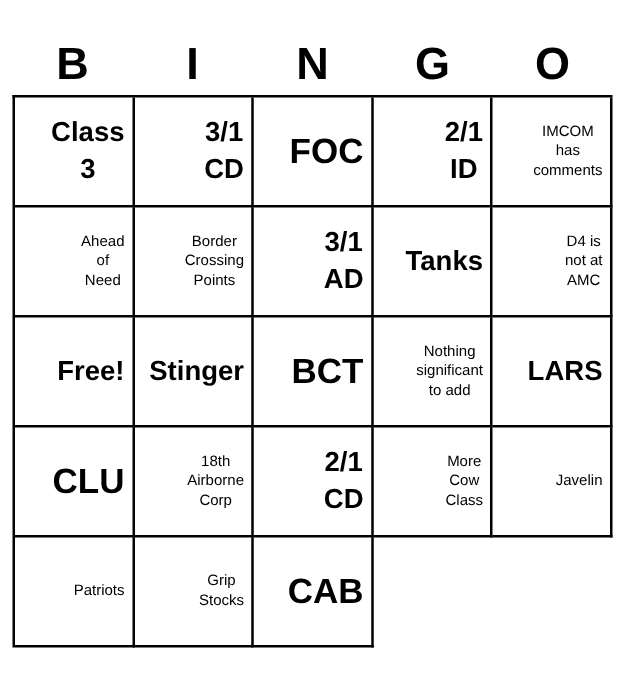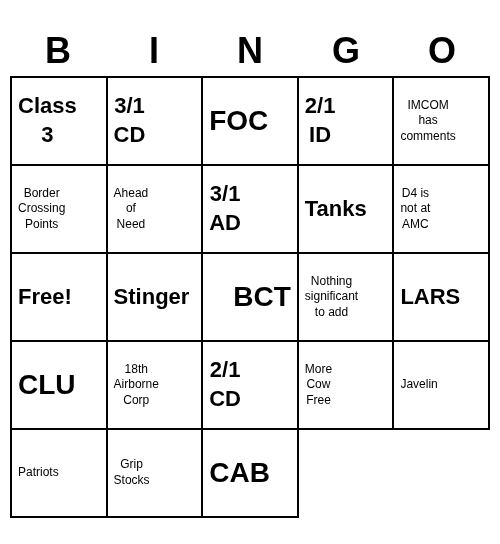--- a/index.html
+++ b/index.html
@@ -44,21 +44,21 @@
       border-left: 2px solid #000;
       border-top: 2px solid #000;
       width: 100%;
     }
 
     .bingo-cell {
       border-right: 2px solid #000;
       border-bottom: 2px solid #000;
       display: flex;
       align-items: center;
-      justify-content: flex-start;
+      justify-content: flex-end;
       text-align: center;
       min-height: 88px;
       padding: 4px 6px;
     }
 
     .bingo-cell .cell-text {
       font-size: 13px;
       line-height: 1.3;
     }
 
@@ -108,28 +108,28 @@
       <div class="bingo-cell medium-text">
         <span class="cell-text" style="white-space: pre-line;">2/1
 ID</span>
       </div>
       <div class="bingo-cell small-text">
         <span class="cell-text" style="white-space: pre-line;">IMCOM
 has
 comments</span>
       </div>
       <div class="bingo-cell small-text">
+        <span class="cell-text" style="white-space: pre-line;">Ahead
+of
+Need</span>
+      </div>
+      <div class="bingo-cell small-text">
         <span class="cell-text" style="white-space: pre-line;">Border
 Crossing
 Points</span>
-      </div>
-      <div class="bingo-cell small-text">
-        <span class="cell-text" style="white-space: pre-line;">Ahead
-of
-Need</span>
       </div>
       <div class="bingo-cell medium-text">
         <span class="cell-text" style="white-space: pre-line;">3/1
 AD</span>
       </div>
       <div class="bingo-cell medium-text">
         <span class="cell-text" style="white-space: pre-line;">Tanks</span>
       </div>
       <div class="bingo-cell small-text">
         <span class="cell-text" style="white-space: pre-line;">D4 is
@@ -161,21 +161,21 @@
 Airborne
 Corp</span>
       </div>
       <div class="bingo-cell medium-text">
         <span class="cell-text" style="white-space: pre-line;">2/1
 CD</span>
       </div>
       <div class="bingo-cell small-text">
         <span class="cell-text" style="white-space: pre-line;">More
 Cow
-Free</span>
+Class</span>
       </div>
       <div class="bingo-cell small-text">
         <span class="cell-text" style="white-space: pre-line;">Javelin</span>
       </div>
       <div class="bingo-cell small-text">
         <span class="cell-text" style="white-space: pre-line;">Patriots</span>
       </div>
       <div class="bingo-cell small-text">
         <span class="cell-text" style="white-space: pre-line;">Grip
 Stocks</span>

